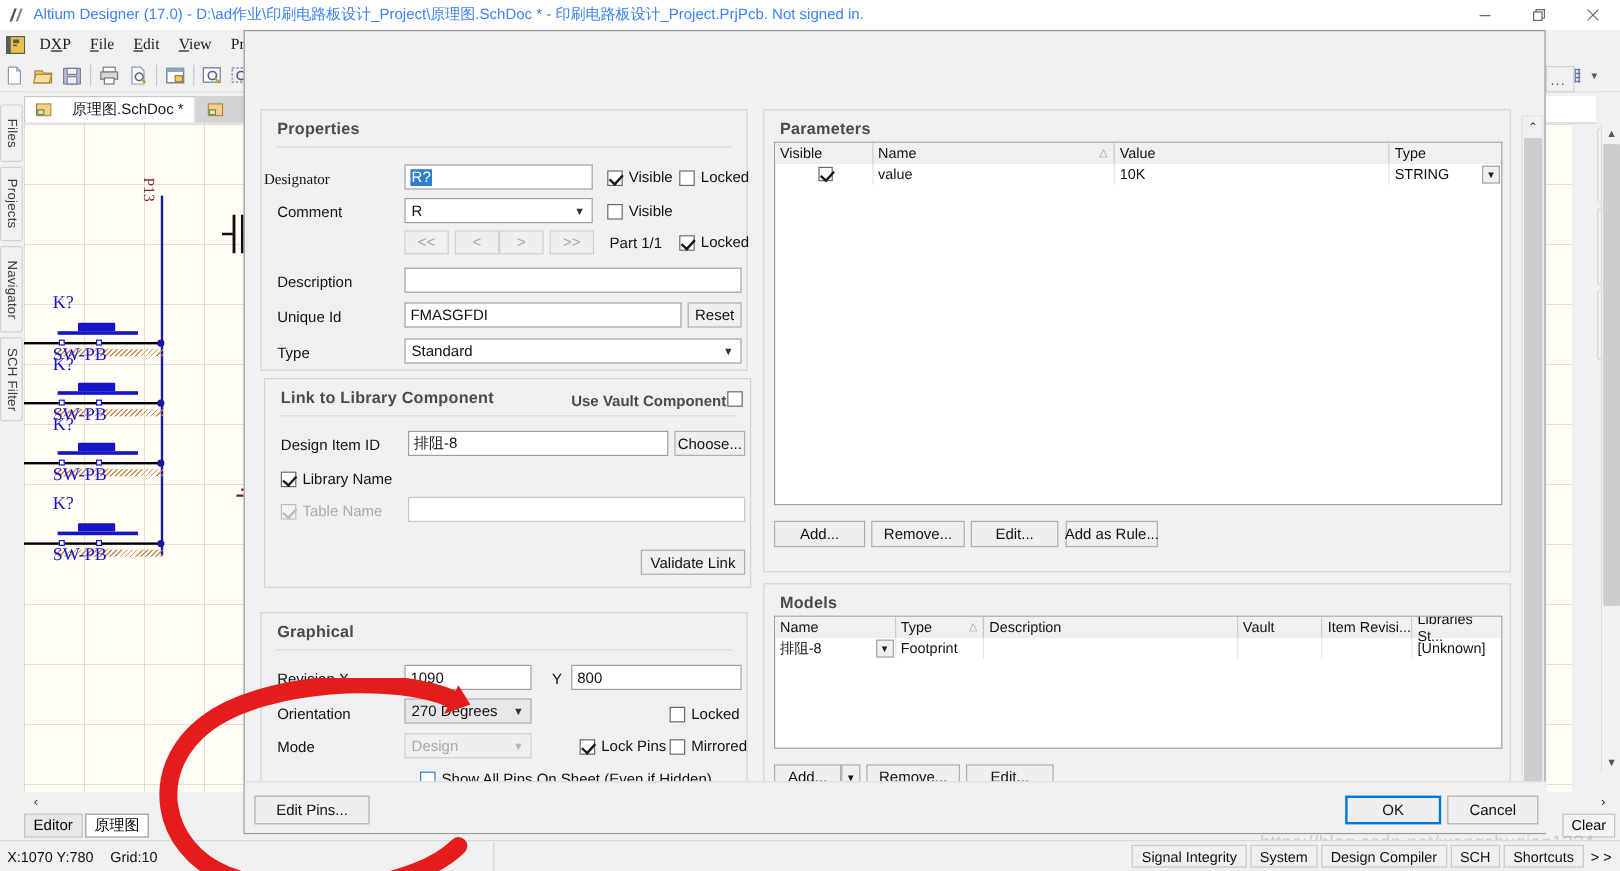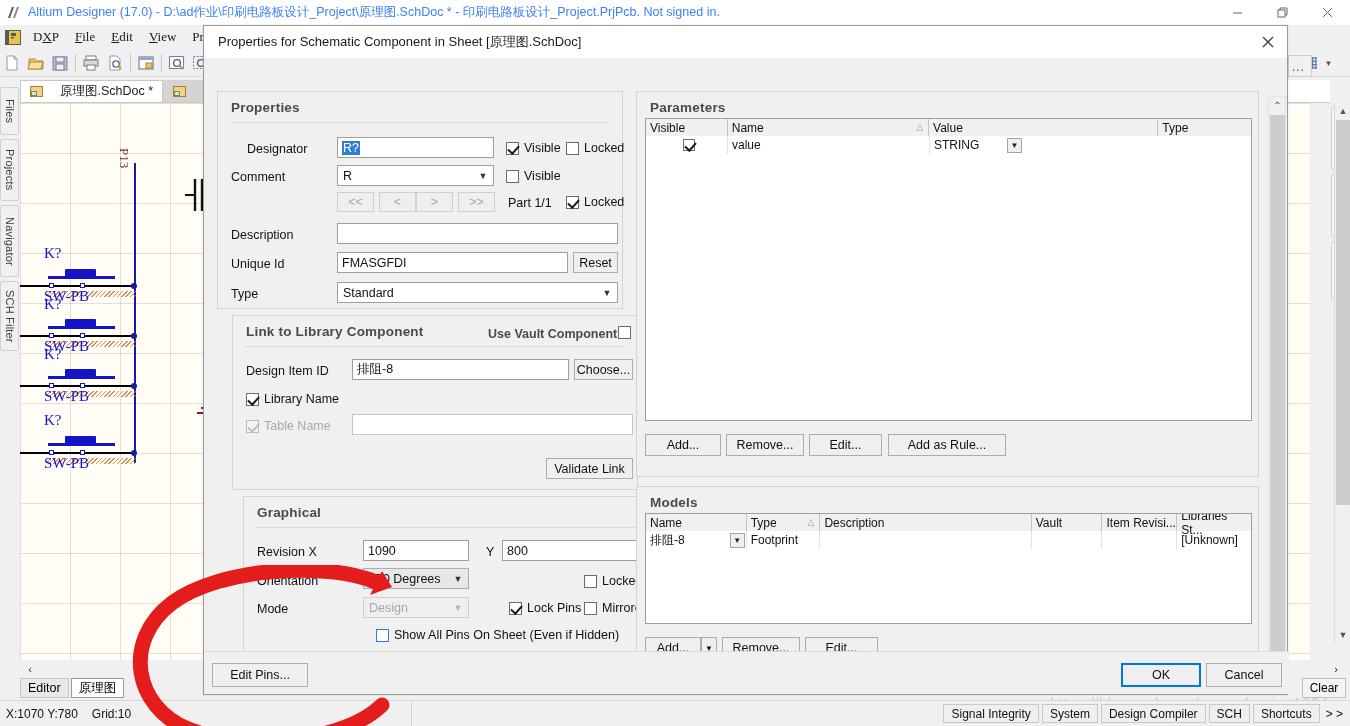--- a/index.html
+++ b/index.html
@@ -590,37 +590,28 @@
         <span>Shortcuts</span>
       </div>
       <div class="sbtn plain">
         <span>&gt; &gt;</span>
       </div>
     </div>
   </div>
 
   <div class="dialog">
 
-    <div class="dlg-title">
-      <div class="dlg-title-text">Properties for Schematic Component in Sheet [原理图.SchDoc]</div>
-      <div class="dlg-close">
-        <svg width="14" height="14" viewBox="0 0 14 14">
-          <line x1="2" y1="2" x2="12" y2="12" stroke="#444" stroke-width="1.3"></line>
-          <line x1="12" y1="2" x2="2" y2="12" stroke="#444" stroke-width="1.3"></line>
-        </svg>
-      </div>
-    </div>
 
     <div class="dlg-body">
 
       <div class="group" style="left:13px; top:33px; width:406px; height:218px;">
         <div class="group-title">Properties</div>
         <div class="group-rule"></div>
 
-        <div class="lbl" style="left:29px; top:50px;">Designator</div>
+        <div class="lbl" style="left:2px; top:50px;font-family:Liberation Serif, serif;">Designator</div>
         <div class="tin" style="left:119px; top:45px; width:157px; height:21px;">
           <span class="selhl">R?</span>
         </div>
         <div class="chk" style="left:288px; top:49px;">
           <span class="chkbox checked"></span>
           <span>Visible</span>
         </div>
         <div class="chk" style="left:348px; top:49px;">
           <span class="chkbox"></span>
           <span>Locked</span>
@@ -667,21 +658,21 @@
           <span>Reset</span>
         </div>
 
         <div class="lbl" style="left:13px; top:195px;">Type</div>
         <div class="combo" style="left:119px; top:190px; width:281px; height:21px;">
           <span>Standard</span>
           <span class="arrow">▼</span>
         </div>
       </div>
 
-      <div class="group" style="left:28px; top:257px; width:406px; height:175px;">
+      <div class="group" style="left:16px; top:257px; width:406px; height:175px;">
         <div class="group-title">Link to Library Component</div>
         <div class="lbl" style="left:255px; top:11px; font-weight:bold; color:#4a4a4a;">Use Vault Component</div>
         <div style="position:absolute; left:385px; top:10px;">
           <span class="chkbox" style="display:block;"></span>
         </div>
         <div class="group-rule"></div>
 
         <div class="lbl" style="left:13px; top:48px;">Design Item ID</div>
         <div class="tin" style="left:119px; top:43px; width:217px; height:21px;">
           <span>排阻-8</span>
@@ -701,21 +692,21 @@
         </div>
         <div class="tin" style="left:119px; top:98px; width:281px; height:21px; border-color:#c6c6c6;">
           <span></span>
         </div>
 
         <div class="btn" style="left:313px; top:142px; width:87px; height:21px;">
           <span>Validate Link</span>
         </div>
       </div>
 
-      <div class="group" style="left:13px; top:438px; width:406px; height:166px;margin-left:26px;">
+      <div class="group" style="left:13px; top:452px; width:406px; height:166px;">
         <div class="group-title">Graphical</div>
         <div class="group-rule"></div>
 
         <div class="lbl" style="left:13px; top:48px;">Revision  X</div>
         <div class="tin" style="left:119px; top:43px; width:106px; height:21px;">
           <span>1090</span>
         </div>
         <div class="lbl" style="left:242px; top:48px;">Y</div>
         <div class="tin" style="left:258px; top:43px; width:142px; height:21px;">
           <span>800</span>
@@ -766,37 +757,38 @@
               <span class="sortmark">△</span>
             </div>
             <div class="th" style="width:230px;">Value</div>
             <div class="th" style="width:93px; border-right:none;">Type</div>
           </div>
           <div class="trow">
             <div class="td" style="width:82px; justify-content:center;">
               <span class="chkbox checked" style="width:12px;height:12px;"></span>
             </div>
             <div class="td" style="width:202px;">value</div>
+            <div class="td" style="width:230px;">10K</div>
             <div class="td nb" style="width:93px; justify-content:space-between; padding-right:1px;">
               <span>STRING</span>
               <span class="cellcombo-arrow">▼</span>
             </div>
           </div>
         </div>
 
         <div class="btn" style="left:8px; top:342px; width:76px; height:22px;">
           <span>Add...</span>
         </div>
         <div class="btn" style="left:89px; top:342px; width:78px; height:22px;">
           <span>Remove...</span>
         </div>
         <div class="btn" style="left:172px; top:342px; width:73px; height:22px;">
           <span>Edit...</span>
         </div>
-        <div class="btn" style="left:251px; top:342px; width:118px; height:22px;">
+        <div class="btn" style="left:251px; top:342px; width:77px; height:22px;">
           <span>Add as Rule...</span>
         </div>
       </div>
 
       <div class="group" style="left:432px; top:428px; width:623px; height:176px;">
         <div class="group-title">Models</div>
 
         <div class="tablebox" style="left:8px; top:26px; width:607px; height:111px;">
           <div class="thead">
             <div class="th" style="width:101px;">Name</div>

